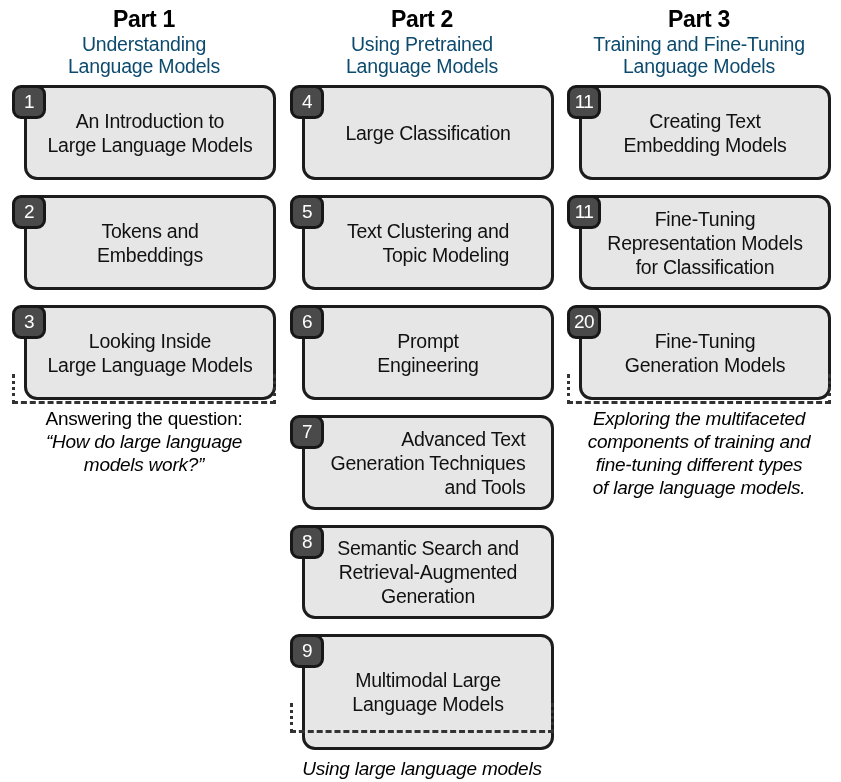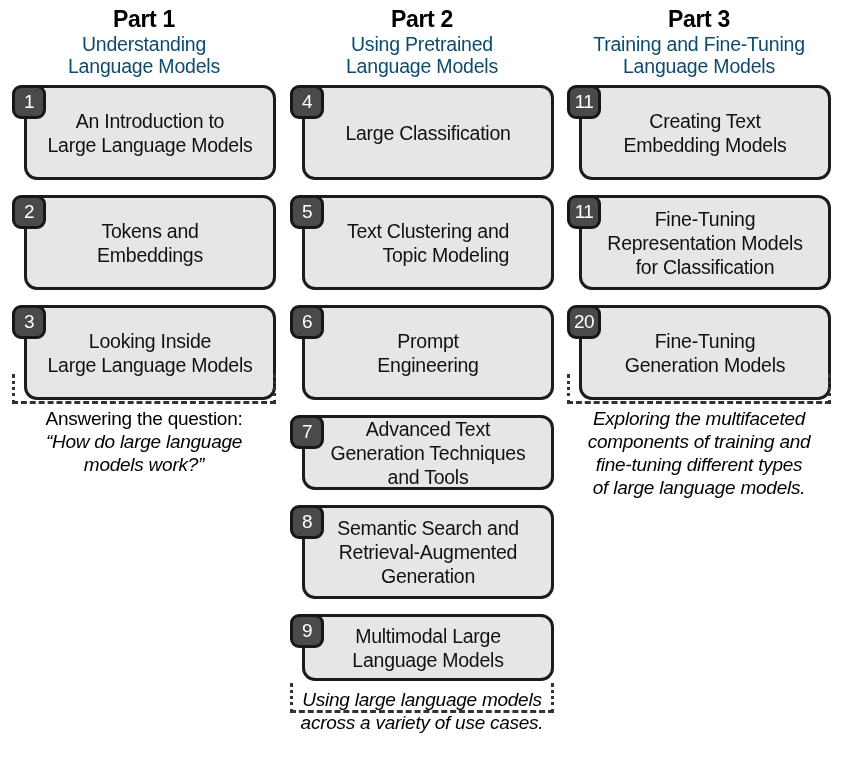--- a/index.html
+++ b/index.html
@@ -178,33 +178,33 @@
           </div>
           <div class="badge">5</div>
         </div>
         <div class="card-wrap">
           <div class="card" style="height: 95px;">
             <div class="card-label">Prompt<br>Engineering</div>
           </div>
           <div class="badge">6</div>
         </div>
         <div class="card-wrap">
-          <div class="card" style="height: 75px;">
+          <div class="card" style="height: 95px; text-align: right;">
             <div class="card-label">Advanced Text<br>Generation Techniques<br>and Tools</div>
           </div>
           <div class="badge">7</div>
         </div>
         <div class="card-wrap">
           <div class="card" style="height: 94px;">
             <div class="card-label">Semantic Search and<br>Retrieval-Augmented<br>Generation</div>
           </div>
           <div class="badge">8</div>
         </div>
         <div class="card-wrap">
-          <div class="card" style="height: 67px;">
+          <div class="card" style="height: 116px;">
             <div class="card-label">Multimodal Large<br>Language Models</div>
           </div>
           <div class="badge">9</div>
           <div class="bracket" style="top: 69px;"></div>
         </div>
       </div>
       <div class="caption caption-block">
         <div class="ital">Using large language models<br>across a variety of use cases.</div>
       </div>
     </div>

